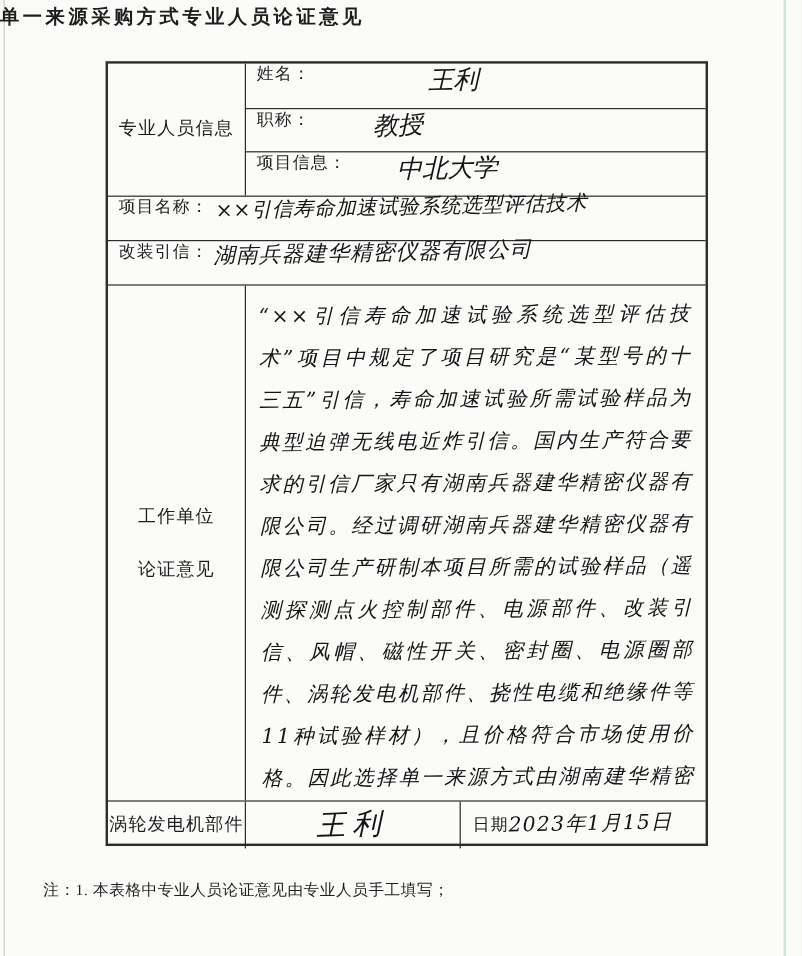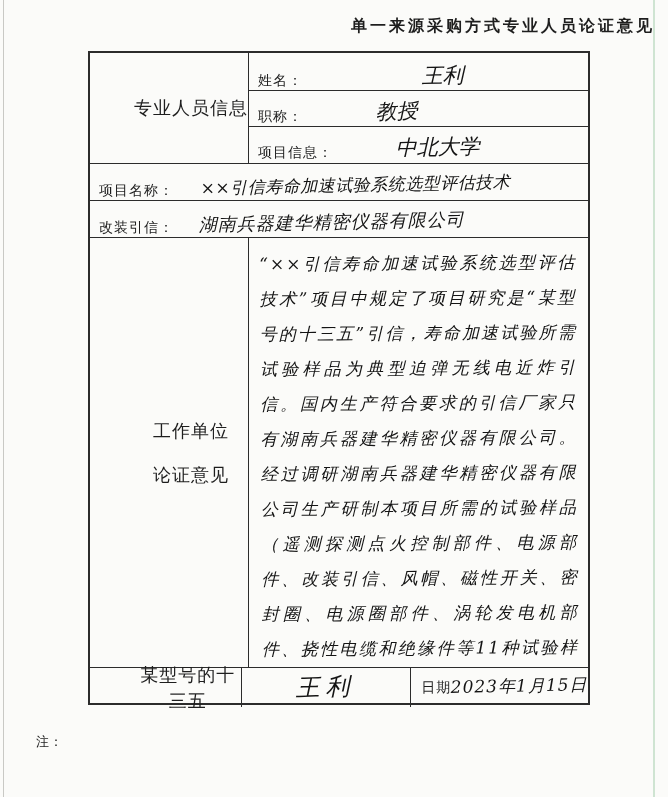--- a/index.html
+++ b/index.html
@@ -24,24 +24,24 @@
     background: #c9c9c5;
   }
   .edge-right {
     position: absolute;
     left: 653px; top: 0;
     width: 2px; height: 797px;
     background: #cfe4d2;
   }
   .title {
     position: absolute;
-    left: 0; top: 16px;
+    left: 0; top: 4px;
     width: 655px;
     margin: 0;
-    text-align: right;
+    text-align: left;
     font-size: 16px;
     font-weight: bold;
     letter-spacing: 3px;
     color: #1e1e1e;
   }
   .form-table {
     position: absolute;
     left: 88px; top: 51px;
     width: 502px; height: 654px;
     border: 2px solid #2c2c2c;
@@ -55,40 +55,38 @@
   }
   .trow:last-child { border-bottom: none; }
   .hcell {
     width: 115px;
     box-sizing: border-box;
     border-right: 1px solid #2c2c2c;
     display: flex;
     flex-direction: column;
     align-items: center;
     justify-content: center;
-    font-size: 18px;
+    font-size: 15px;
     letter-spacing: 1px;
     color: #1e1e1e;
     text-align: center;
     line-height: 26px;
-    margin-left: 44px;
   }
   .sub {
     flex: 1;
     display: flex;
     flex-direction: column;
   }
   .subrow {
     box-sizing: border-box;
     border-bottom: 1px solid #2c2c2c;
     display: flex;
-    align-items: flex-end;
+    align-items: flex-start;
     padding-left: 9px;
     overflow: visible;
-    gap: 21px;
   }
   .subrow:last-child { border-bottom: none; }
   .plabel {
     font-size: 14px;
     letter-spacing: 1px;
     color: #1e1e1e;
     white-space: nowrap;
   }
   
   .hw {
@@ -200,31 +198,32 @@
         <div>工作单位</div>
         <div style="height:18px"></div>
         <div>论证意见</div>
       </div>
       <div class="opinion-cell">
         <div class="hw-opinion">“××引信寿命加速试验系统选型评估技术”项目中规定了项目研究是“某型号的十三五”引信，寿命加速试验所需试验样品为典型迫弹无线电近炸引信。国内生产符合要求的引信厂家只有湖南兵器建华精密仪器有限公司。经过调研湖南兵器建华精密仪器有限公司生产研制本项目所需的试验样品（遥测探测点火控制部件、电源部件、改装引信、风帽、磁性开关、密封圈、电源圈部件、涡轮发电机部件、挠性电缆和绝缘件等11种试验样材），且价格符合市场使用价格。因此选择单一来源方式由湖南建华精密仪器有限公司研制生产11种试验样品。</div>
       </div>
     </div>
 
     <div class="trow" style="height:39px">
-      <div class="hcell">某型号的十三五</div>
+      <div class="hcell">涡轮发电机部件</div>
       <div class="sig-mid">
         <span class="hw hw-sign">王利</span>
       </div>
       <div class="sig-date">
         <span class="plabel">日期</span>
         <span class="hw hw-date">2023年1月15日</span>
       </div>
     </div>
 
   </div>
 
   <div class="notes">
     <span class="notes-prefix">注：</span>
     <div>
+      <div class="note-line">1. 本表格中专业人员论证意见由专业人员手工填写；</div>
     </div>
   </div>
 
 </div>
 
 </body></html>

